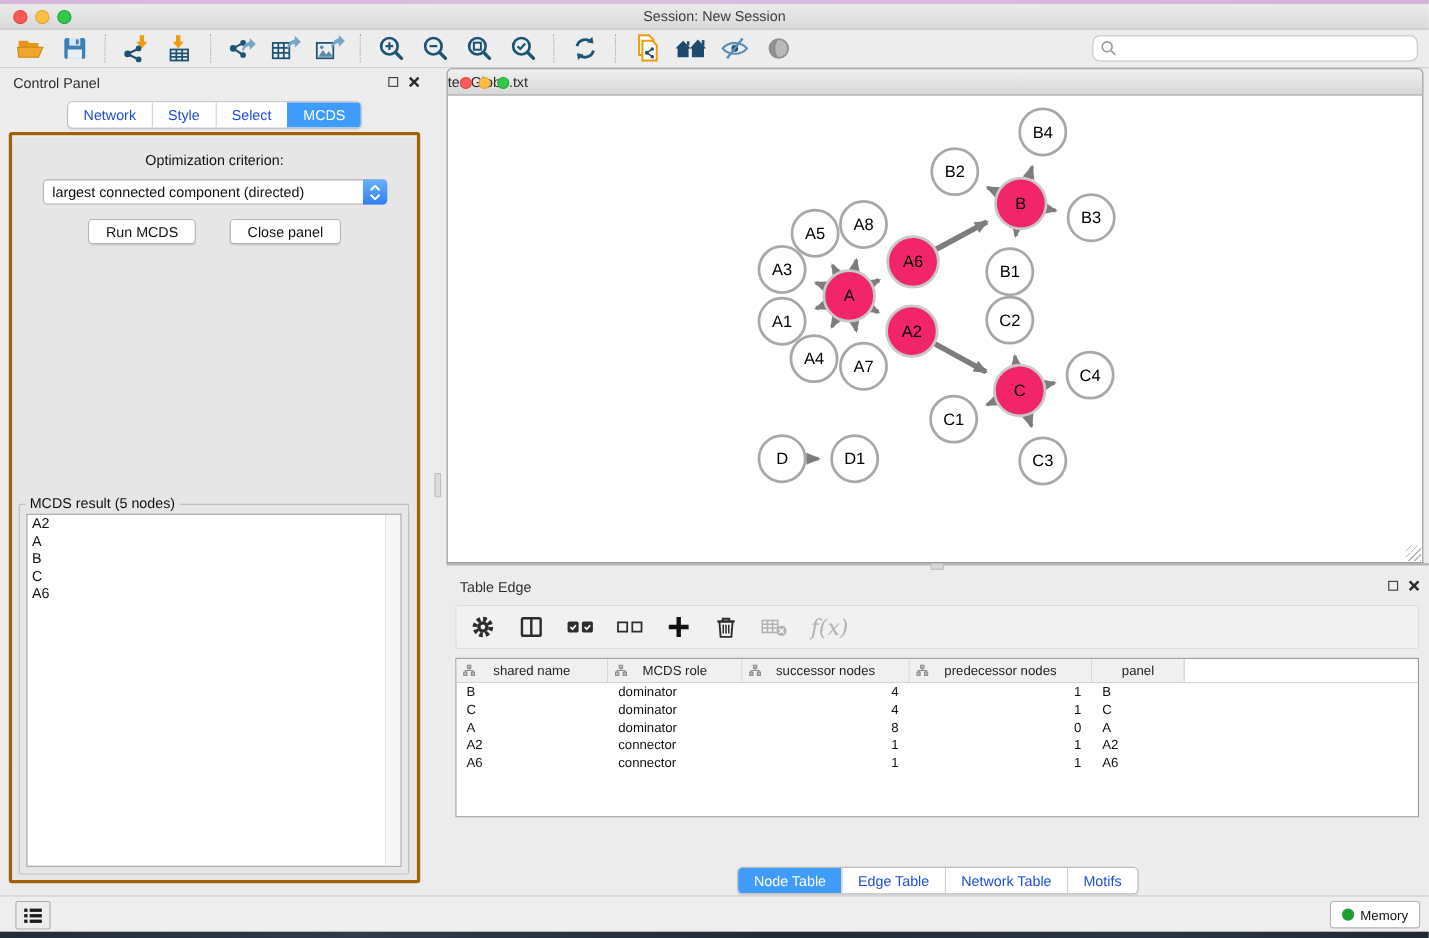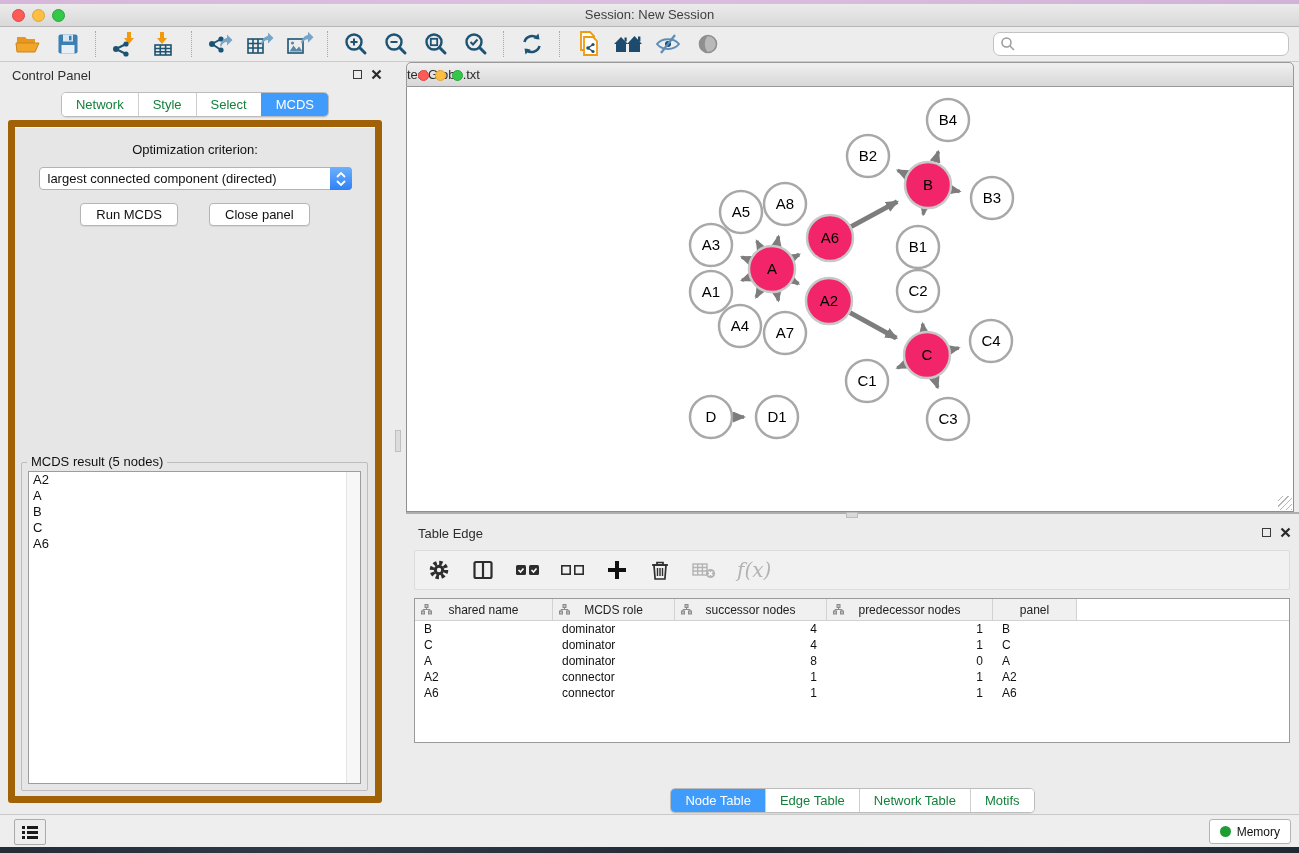--- a/index.html
+++ b/index.html
@@ -20,24 +20,24 @@
   .searchbox{margin-left:auto;margin-right:10px;width:296px;height:24px;background:#fff;border:1px solid #c3c3c3;border-radius:7px;display:flex;align-items:center;padding-left:6px;box-sizing:border-box;}
   .searchbox input{border:none;outline:none;flex:1;height:18px;font-size:13px;background:transparent;margin-left:4px;}
   
   .control-panel{position:absolute;left:0;top:62px;width:390px;bottom:38px;background:#ececec;}
   .panel-head{position:relative;height:26px;}
   .panel-head .phtitle{position:absolute;left:12px;top:6px;font-size:13px;color:#2e2e2e;}
   .ph-icons{position:absolute;right:8px;top:7px;display:flex;gap:9px;align-items:center;}
   .float-ic{width:9px;height:9px;border:1.6px solid #3a3a3a;box-sizing:border-box;display:inline-block;}
   .segbar-wrap{text-align:center;margin-top:4px;}
   .segbar{display:inline-flex;border:1px solid #bcbcbc;border-radius:5px;overflow:hidden;background:#fff;box-shadow:0 1px 1px rgba(0,0,0,0.08);}
-  .seg{padding:4px 14px;font-size:13px;color:#15803d;background:#fff;border-left:1px solid #cfcfcf;cursor:default;white-space:nowrap;}
+  .seg{padding:4px 14px;font-size:13px;color:#1d4ed8;background:#fff;border-left:1px solid #cfcfcf;cursor:default;white-space:nowrap;}
   .seg:first-child{border-left:none;}
   .seg.sel{background:#3f9cfd;color:#fff;border-left-color:#3f9cfd;}
-  .cp-inner{position:absolute;left:8px;right:8px;top:58px;bottom:12px;background:#e6e6e6;border:7px solid #a16207;border-radius:3px;box-shadow:inset 0 1px 0 #f5f5f5;}
+  .cp-inner{position:absolute;left:8px;right:8px;top:58px;bottom:12px;background:#e6e6e6;border:3px solid #a16207;border-radius:3px;box-shadow:inset 0 1px 0 #f5f5f5;}
   .opt-label{margin-top:15px;text-align:center;font-size:13px;color:#111;}
   .selectbox{position:relative;width:313px;height:23px;margin:10px auto 0;background:#fff;border:1px solid #b2b2b2;border-radius:4px;box-sizing:border-box;}
   .selectbox .selval{display:block;line-height:21px;font-size:13px;padding-left:8px;color:#111;white-space:nowrap;overflow:hidden;}
   .stepper{position:absolute;right:-1px;top:-1px;width:22px;height:23px;background:linear-gradient(#6cb1fd,#2f80f4);border-radius:0 4px 4px 0;display:flex;flex-direction:column;align-items:center;justify-content:center;gap:2px;}
   .btn-row{margin-top:13px;display:flex;justify-content:center;gap:31px;}
   .mac-btn{background:#fff;border:1px solid #b5b5b5;border-radius:4px;font-size:13px;font-family:"Liberation Sans",sans-serif;padding:3px 15px;color:#111;box-shadow:0 1px 1px rgba(0,0,0,0.07);}
   .fieldset{position:absolute;left:6px;right:7px;top:335px;bottom:5px;border:1px solid #bdbdbd;border-radius:2px;}
   .fieldset .legend{position:absolute;top:-9px;left:5px;background:#e6e6e6;padding:0 4px;font-size:13px;color:#111;}
   .listbox{position:absolute;left:6px;right:6px;top:8px;bottom:6px;background:#fff;border:1px solid #9d9d9d;overflow:hidden;}
   .listbox .track{position:absolute;right:0;top:0;bottom:0;width:13px;background:#f7f7f7;border-left:1px solid #e4e4e4;}

